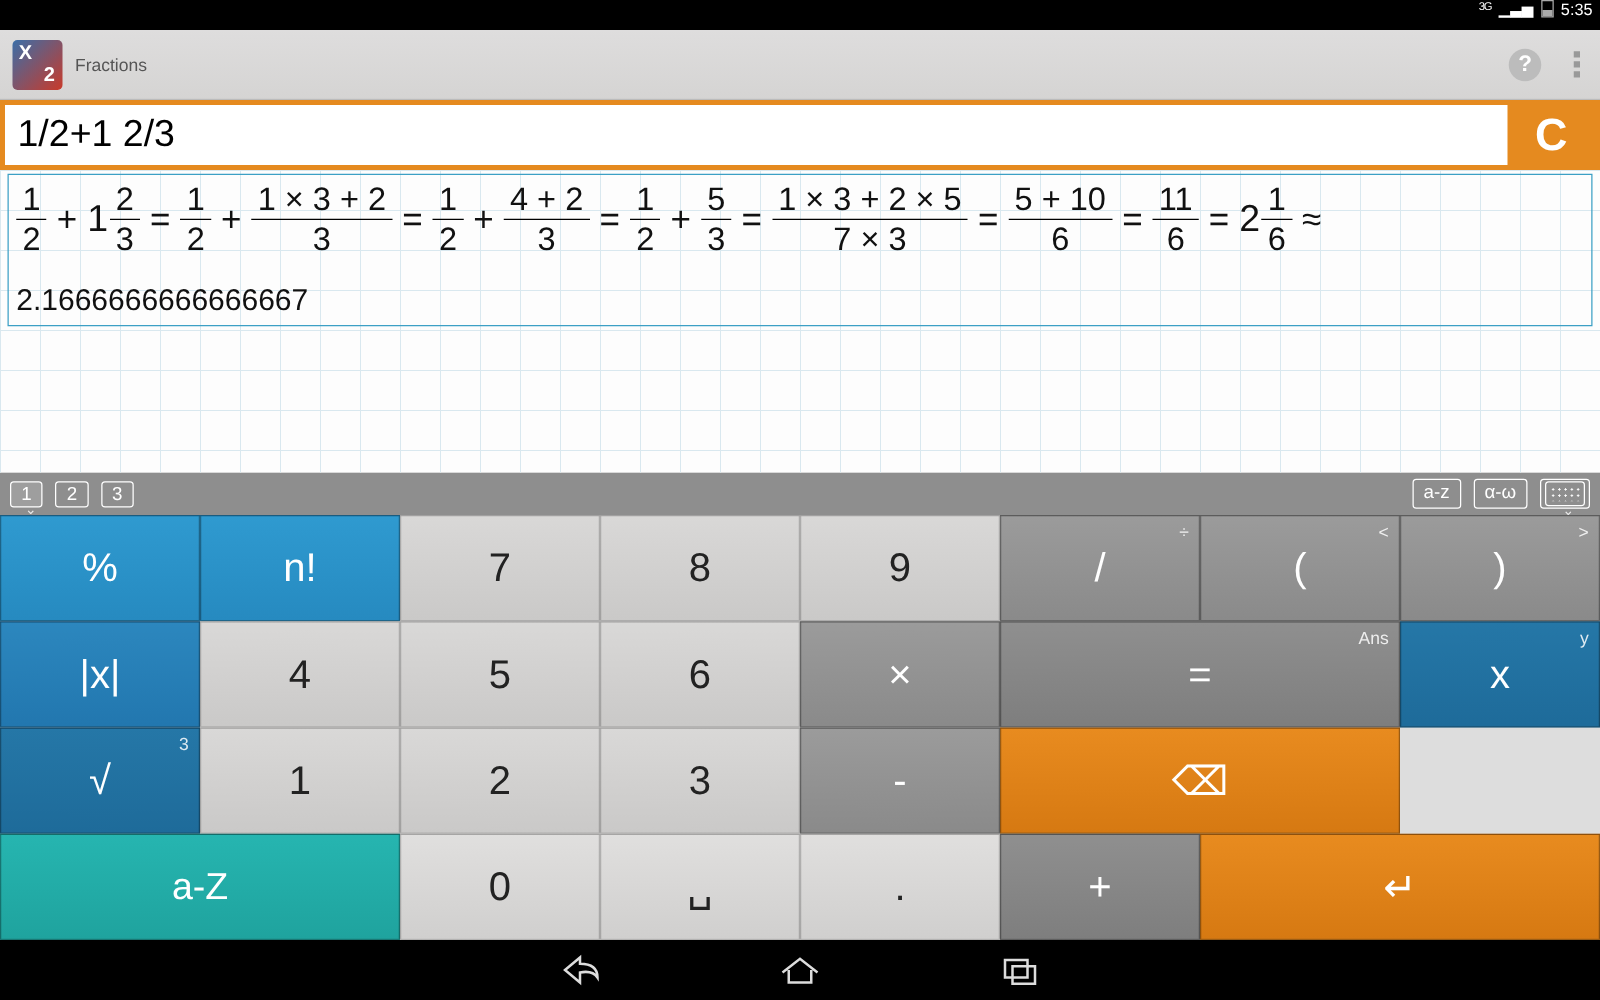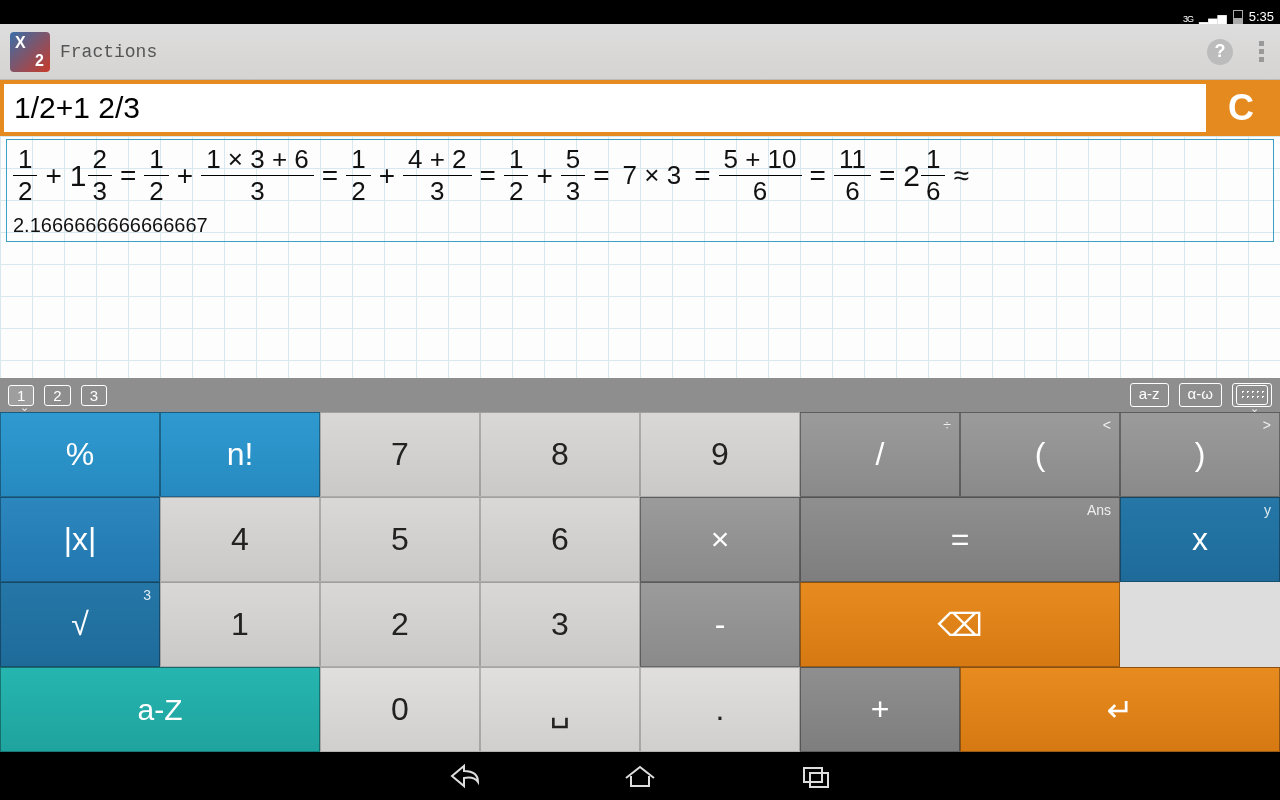--- a/index.html
+++ b/index.html
@@ -1,30 +1,30 @@
 <!DOCTYPE html>
 <html><head>
 <meta charset="utf-8">
 <style>
   * { box-sizing: border-box; margin: 0; padding: 0; }
   html, body { width: 1280px; height: 800px; overflow: hidden; font-family: Arial, Helvetica, sans-serif; background: #000; }
   .screen { width: 1280px; height: 800px; display: flex; flex-direction: column; background: #ddd; }
 
   
-  .statusbar { height: 24px; background: #000; color: #fff; display: flex; justify-content: flex-end; align-items: flex-end; padding-right: 6px; font-size: 13px; gap: 6px; }
+  .statusbar { height: 24px; background: #000; color: #fff; display: flex; justify-content: flex-end; align-items: flex-start; padding-right: 6px; font-size: 13px; gap: 6px; }
   .statusbar .sig { font-size: 9px; letter-spacing: -1px; }
   .statusbar .batt { display:inline-block; width:10px; height:14px; border:1px solid #aaa; position:relative; }
   .statusbar .batt::after { content:''; position:absolute; left:0; bottom:0; width:100%; height:40%; background:#aaa; }
 
   
   .appbar { height: 56px; background: linear-gradient(#dedddd,#d5d4d3); display: flex; align-items: center; padding: 0 10px; gap: 10px; border-bottom: 1px solid #bbb; }
   .appicon { width: 40px; height: 40px; background: linear-gradient(to bottom right,#3a6ea8,#c93a2a); border-radius:4px; position:relative; overflow:hidden; display:flex; align-items:center; justify-content:center; }
   .appicon::before { content:'X'; color:#fff; font-weight:bold; font-size:16px; position:absolute; top:2px; left:5px; }
   .appicon::after { content:'2'; color:#fff; font-weight:bold; font-size:16px; position:absolute; bottom:2px; right:6px; }
-  .appbar .title { color:#555; font-size:18px; flex:1;font-family:Liberation Mono, monospace; }
+  .appbar .title { color:#555; font-size:14px; flex:1; }
   .appbar .help { width:26px; height:26px; border-radius:50%; background:#bcbcbc; color:#fff; display:flex; align-items:center; justify-content:center; font-size:18px; font-weight:bold; margin-right:10px; cursor:pointer; }
   .appbar .menu { display:flex; flex-direction:column; gap:3px; padding:6px; cursor:pointer; }
   .appbar .menu span { width:5px; height:5px; background:#999; }
 
   
   .inputrow { height: 56px; display:flex; border: 4px solid #e58a1f; background:#fff; }
   .inputrow input { flex:1; border:none; outline:none; font-size:30px; padding: 0 10px; background:#fff; color:#000; }
   .clearbtn { width:70px; background:#e58a1f; color:#fff; font-size:36px; font-weight:bold; display:flex; align-items:center; justify-content:center; cursor:pointer; }
 
   
@@ -35,21 +35,21 @@
     overflow:hidden;
   }
   .resultbox { margin:3px 6px; border:1px solid #3ca0c5; padding:4px 6px; font-size:28px; color:#111; line-height:1.2; }
   .eq { display:flex; flex-wrap:wrap; align-items:center; gap:2px 4px; }
   .frac { display:inline-flex; flex-direction:column; align-items:center; vertical-align:middle; font-size:26px; }
   .frac .num { border-bottom:1.5px solid #000; padding:0 5px; }
   .frac .den { padding:0 5px; }
   .op { padding:0 4px; font-size:28px;}
   .whole { font-size:30px; padding-right:1px; }
   .mixed { display:inline-flex; align-items:center; }
-  .decimal { font-size:20px; margin-top:6px; }
+  .decimal { font-size:24px; margin-top:20px; }
 
   
   .tabrow { height:34px; background:#8e8e8e; display:flex; align-items:center; padding:0 8px; gap:8px; color:#fff; }
   .tabrow .left { display:flex; gap:10px; }
   .tabrow .right { margin-left:auto; display:flex; gap:10px; }
   .mtab { border:1.5px solid #fff; border-radius:3px; padding:1px 8px; font-size:15px; cursor:pointer; position:relative; }
   .mtab.small::after { content:'⌄'; position:absolute; font-size:11px; bottom:-9px; left:45%; color:#eee; }
   .mtab.act { background:rgba(255,255,255,0.15); }
   .kbicon { border:1.5px solid #fff; border-radius:3px; width:32px; height:20px; position:relative; }
   .kbicon::before { content:''; position:absolute; inset:3px; background-image: radial-gradient(#fff 1px, transparent 1px); background-size: 5px 5px; }
@@ -123,21 +123,21 @@
               <span class="den">3</span>
             </span>
           </span>
           <span class="op">=</span>
           <span class="frac">
             <span class="num">1</span>
             <span class="den">2</span>
           </span>
           <span class="op">+</span>
           <span class="frac">
-            <span class="num">1 × 3 + 6</span>
+            <span class="num">1 × 3 + 2</span>
             <span class="den">3</span>
           </span>
           <span class="op">=</span>
           <span class="frac">
             <span class="num">1</span>
             <span class="den">2</span>
           </span>
           <span class="op">+</span>
           <span class="frac">
             <span class="num">4 + 2</span>
@@ -148,20 +148,21 @@
             <span class="num">1</span>
             <span class="den">2</span>
           </span>
           <span class="op">+</span>
           <span class="frac">
             <span class="num">5</span>
             <span class="den">3</span>
           </span>
           <span class="op">=</span>
           <span class="frac">
+            <span class="num">1 × 3 + 2 × 5</span>
             <span class="den">7 × 3</span>
           </span>
           <span class="op">=</span>
           <span class="frac">
             <span class="num">5 + 10</span>
             <span class="den">6</span>
           </span>
           <span class="op">=</span>
           <span class="frac">
             <span class="num">11</span>

